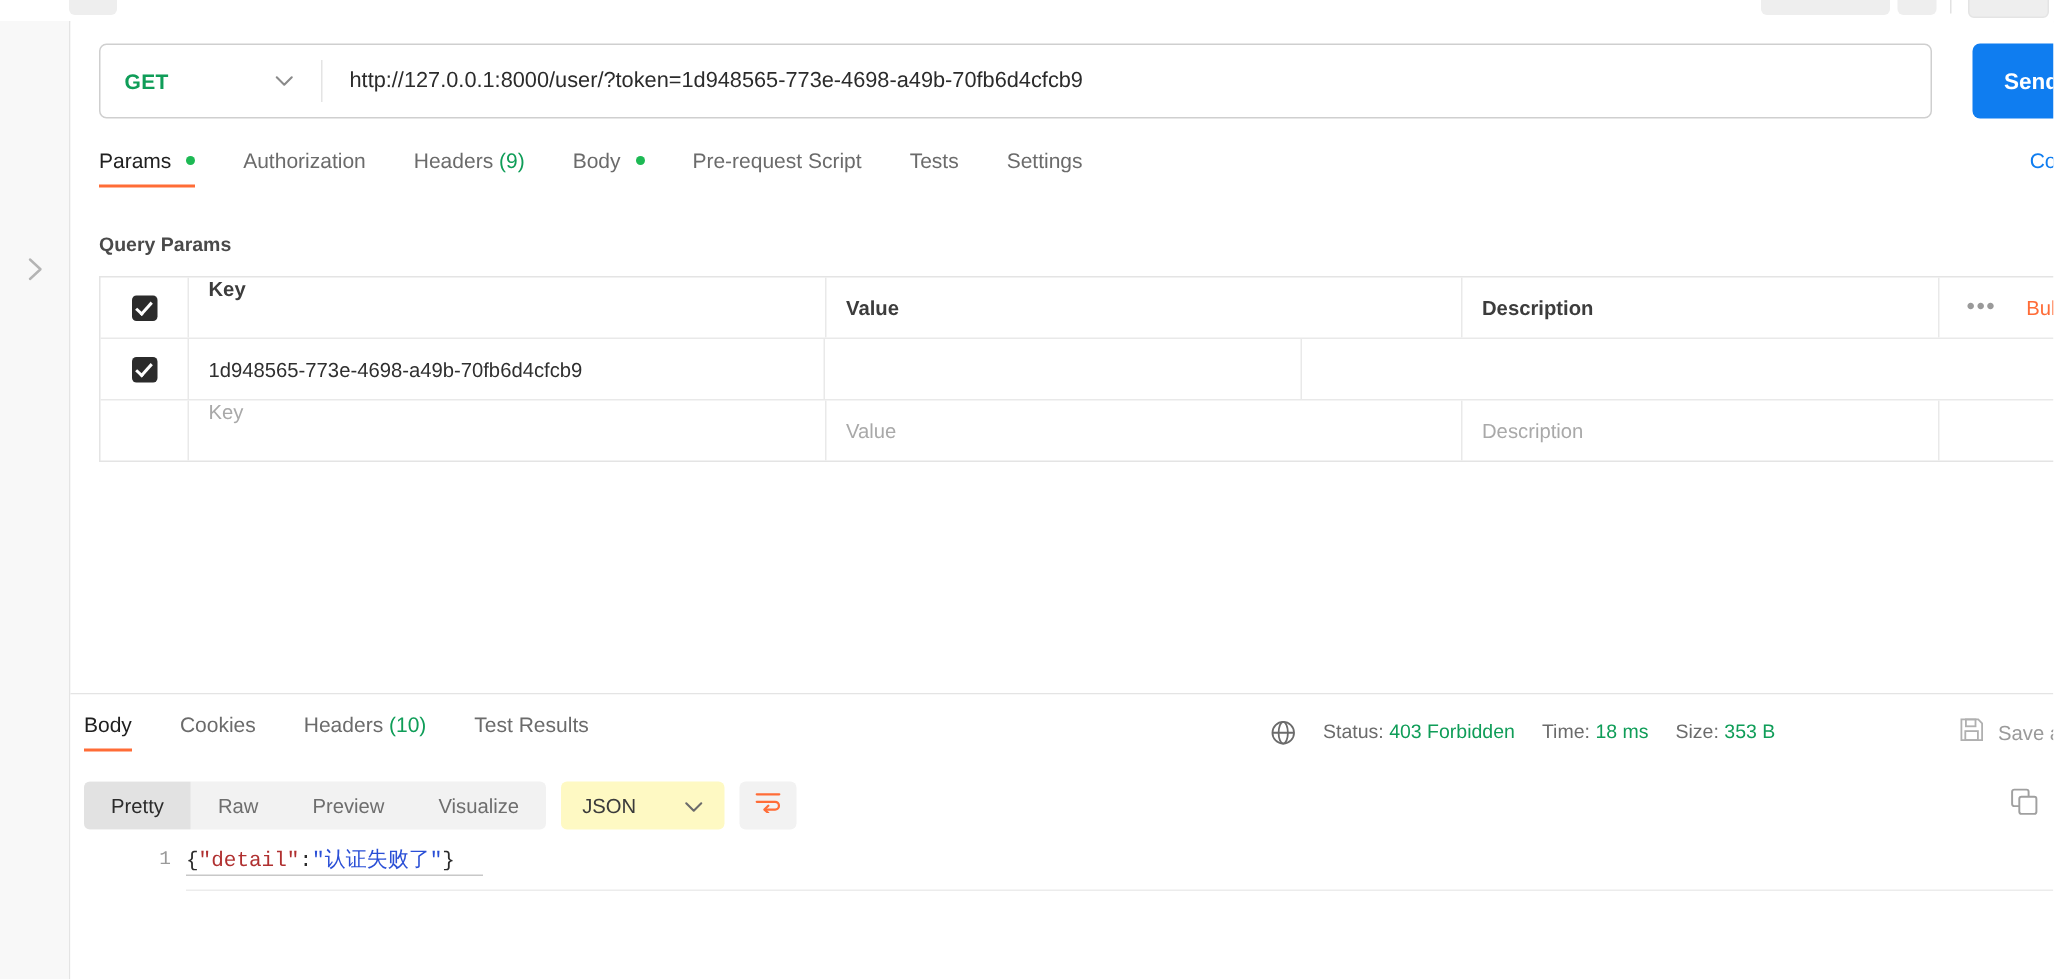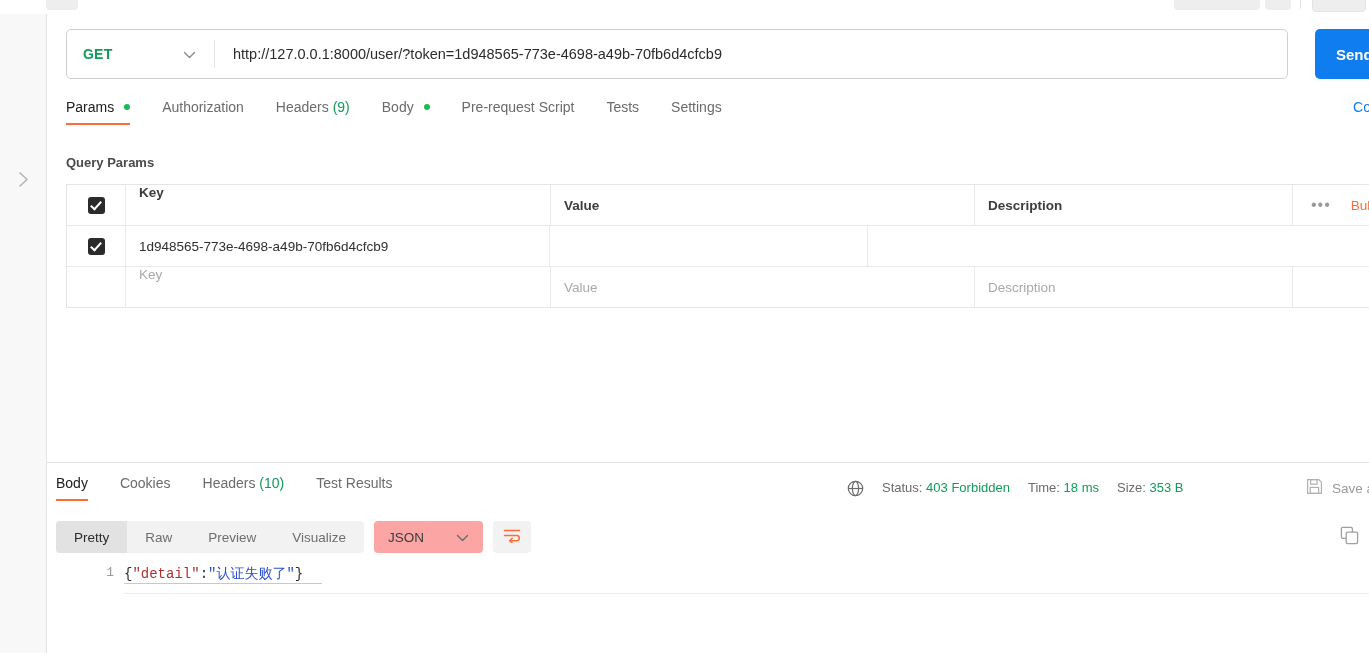--- a/index.html
+++ b/index.html
@@ -214,21 +214,21 @@
     display: flex; align-items: stretch;
     background: #f2f2f2; border-radius: 4px; height: 32px; overflow: hidden;
   }
   .seg div {
     display: flex; align-items: center; padding: 14px 18px;
     font-size: 13.5px; color: #6e6e6e; cursor: pointer;
   }
   .seg div.sel { background: #e2e2e2; color: #2b2b2b; }
   .json-sel {
     display: flex; align-items: center; gap: 32px;
-    background: #fca5a5; border-radius: 4px; height: 32px; padding: 0 14px;
+    background: #fef9c3; border-radius: 4px; height: 32px; padding: 0 14px;
     font-size: 13.5px; color: #3b3b3b; cursor: pointer;
   }
   .wrap-btn {
     display: flex; align-items: center; justify-content: center;
     width: 38px; height: 32px; background: #f2f2f2; border-radius: 4px;
     color: #ff6c37; cursor: pointer;
   }
   .copy-btn {
     position: absolute; left: 1286px; top: 58px;
     width: 32px; height: 32px; display: flex; align-items: center; justify-content: center;

